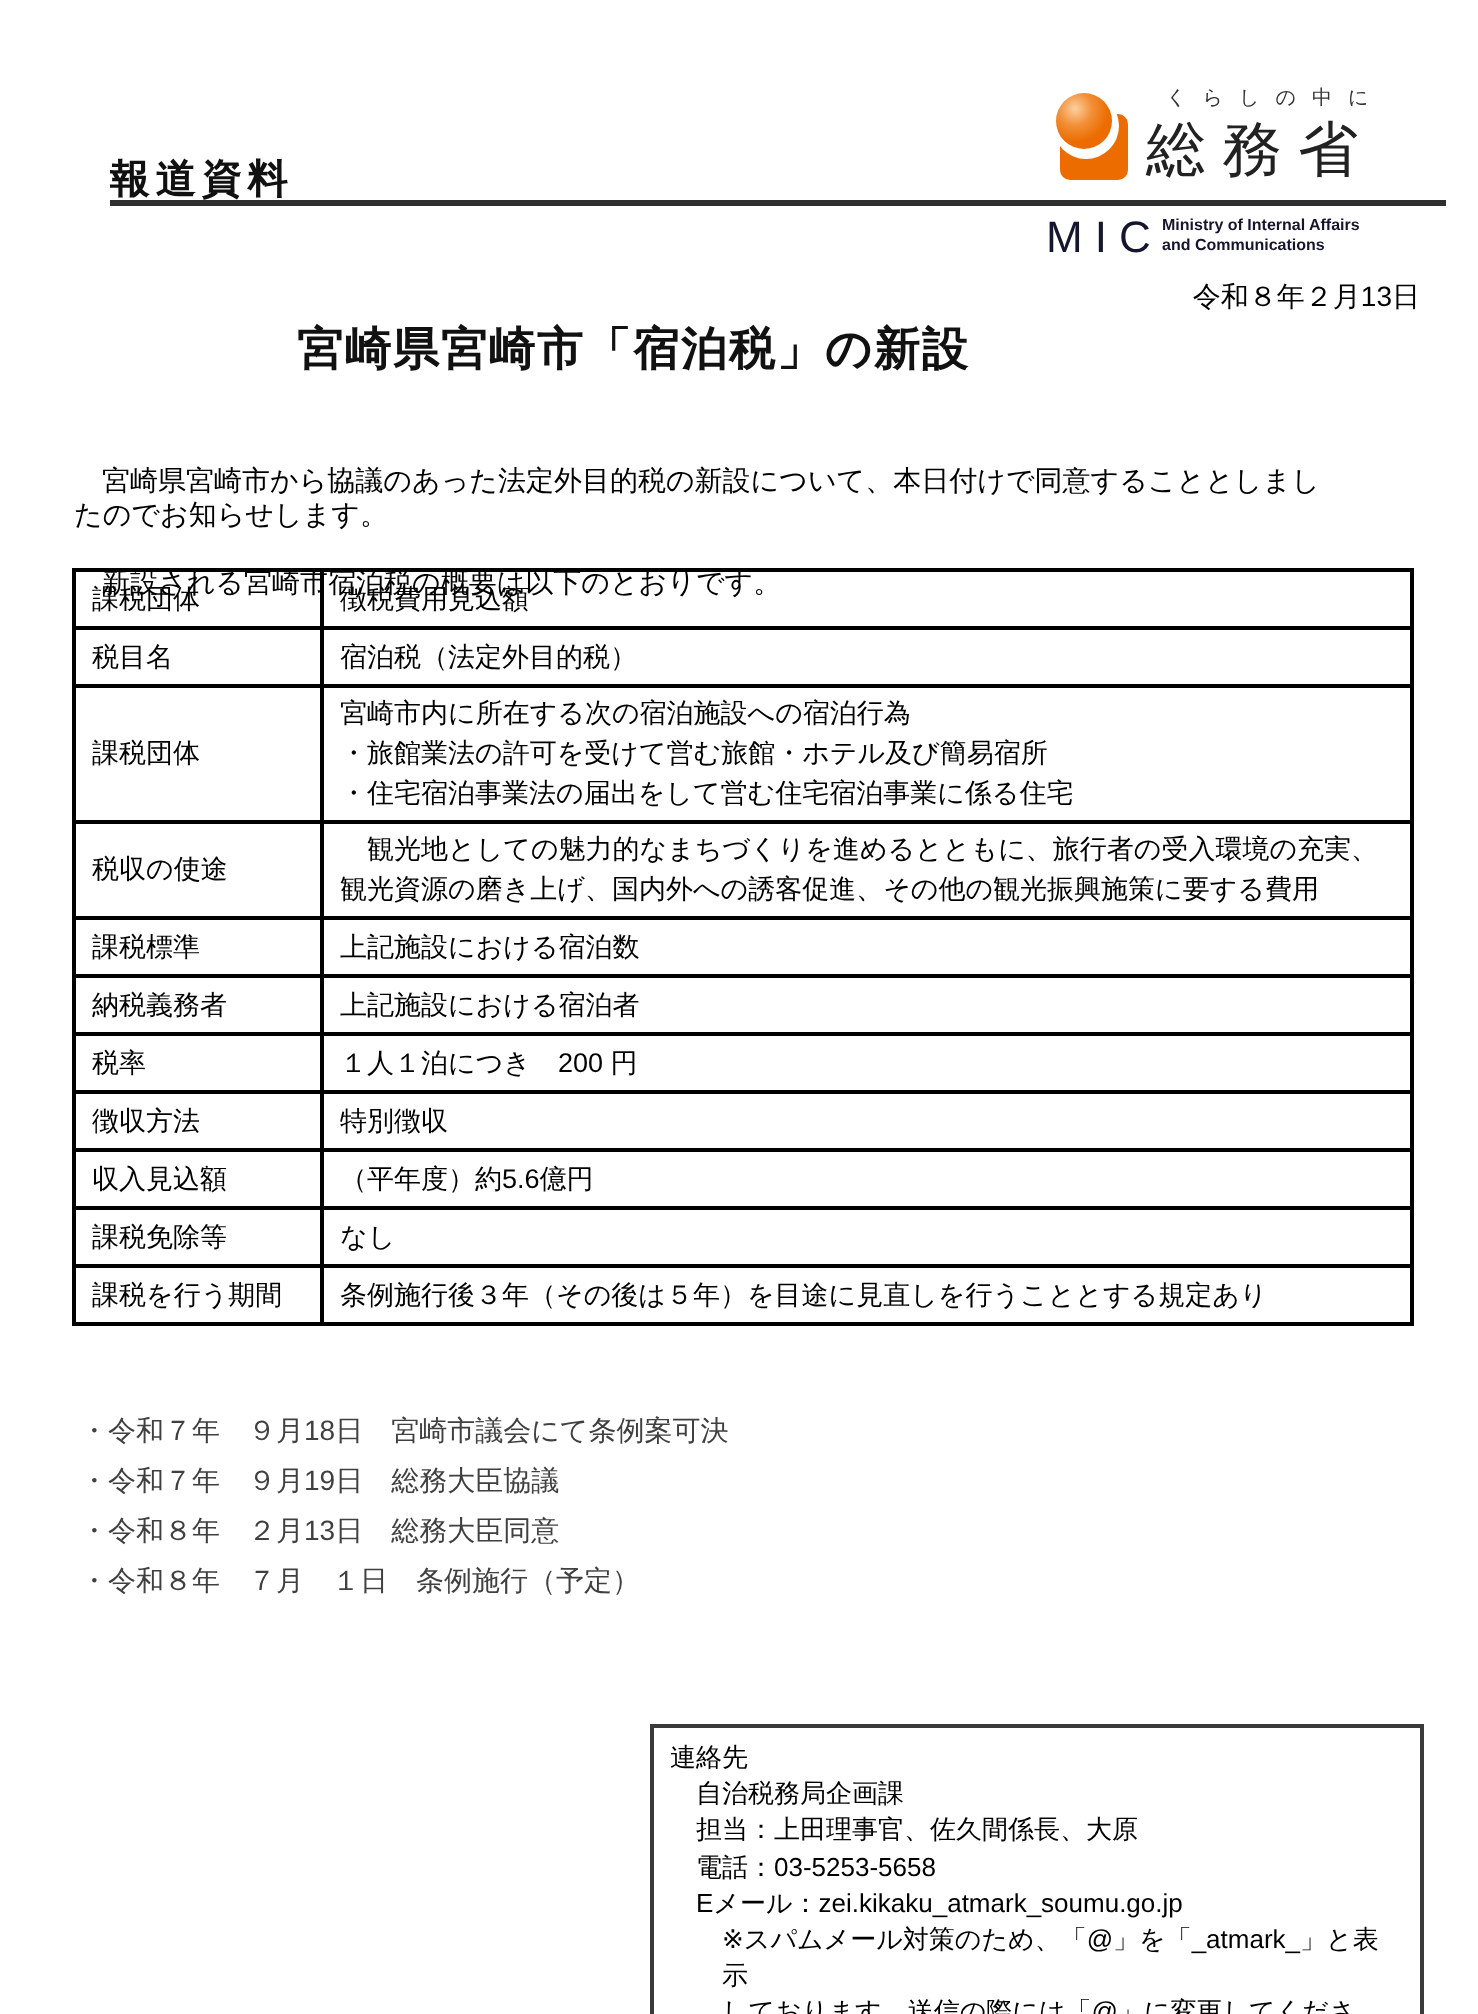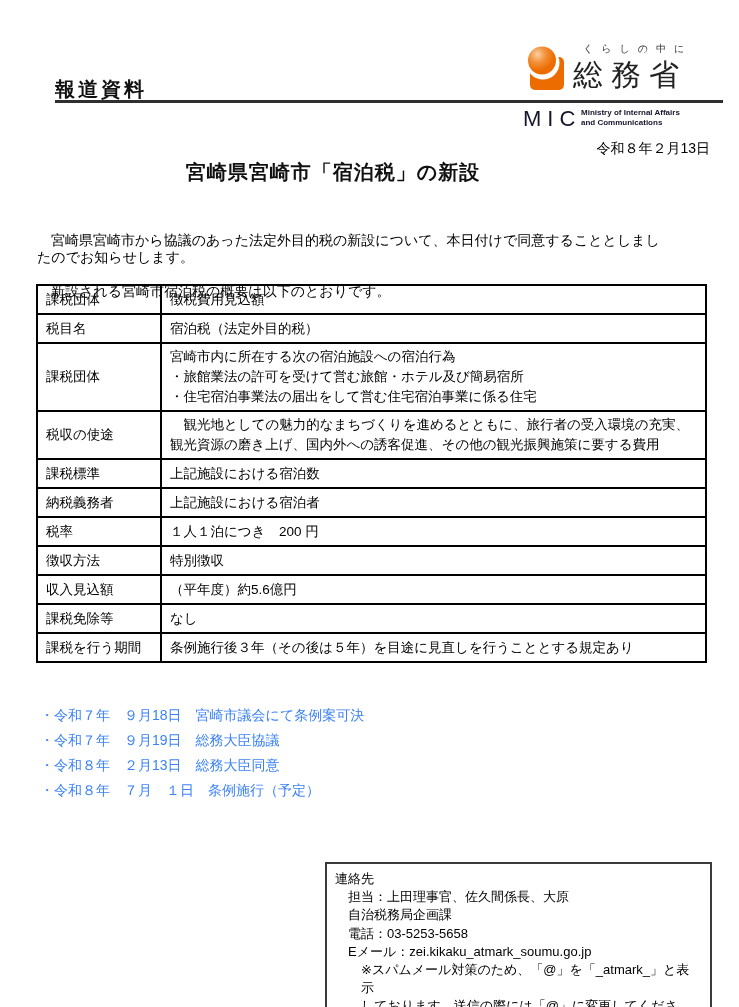--- a/index.html
+++ b/index.html
@@ -35,22 +35,22 @@
   }
   .ministry-en{
     position:absolute;left:581px;top:108px;
     font-size:8px;font-weight:bold;line-height:9.5px;color:#15152d;
   }
   .doc-date{
     position:absolute;top:140px;right:29px;
     font-size:14px;color:#000;margin-left:12px;
   }
   .doc-title{
-    position:absolute;top:159px;left:16px;width:634px;text-align:center;
-    font-size:20px;font-weight:600;letter-spacing:1px;color:#111;
+    position:absolute;top:159px;left:0;width:634px;text-align:center;
+    font-size:23px;font-weight:600;letter-spacing:1px;color:#111;
   }
   
   .intro{
     position:absolute;left:37px;top:215px;width:682px;
     font-size:14px;line-height:17px;white-space:pre-line;
   }
   
   .summary-table{
     position:absolute;left:36px;top:284px;width:671px;
     border-collapse:collapse;table-layout:fixed;
@@ -60,21 +60,21 @@
     font-size:13.5px;line-height:20px;
     padding:3px 8px;vertical-align:middle;
     overflow:hidden;
   }
   .summary-table td.label-cell{width:106px;}
   .summary-table td.value-cell{white-space:pre-line;}
   .summary-table tr.single td{height:21px;}
   
   .timeline{
     position:absolute;left:40px;top:703px;
-    font-size:14px;line-height:25px;color:#3b82f6;
+    font-size:14px;line-height:25px;color:#404040;
   }
   
   .contact-box{
     position:absolute;left:325px;top:862px;width:387px;
     box-sizing:border-box;
     border:2px solid #3a3a3a;
     padding:6px 8px 8px 8px;
     font-size:13px;line-height:18.2px;color:#000;
   }
   .contact-box .indent-1{padding-left:13px;}
@@ -175,21 +175,21 @@
 
   <div class="timeline">
     <div>・令和７年　９月18日　宮崎市議会にて条例案可決</div>
     <div>・令和７年　９月19日　総務大臣協議</div>
     <div>・令和８年　２月13日　総務大臣同意</div>
     <div>・令和８年　７月　１日　条例施行（予定）</div>
   </div>
 
   <div class="contact-box">
     <div>連絡先</div>
+    <div class="indent-1">自治税務局企画課</div>
     <div class="indent-1">担当：上田理事官、佐久間係長、大原</div>
-    <div class="indent-1">自治税務局企画課</div>
     <div class="indent-1">電話：03-5253-5658</div>
     <div class="indent-1">Eメール：zei.kikaku_atmark_soumu.go.jp</div>
     <div class="indent-2">※スパムメール対策のため、「@」を「_atmark_」と表示</div>
     <div class="indent-2">しております。送信の際には「@」に変更してください。</div>
   </div>
 
 </div>
 
 </body></html>

